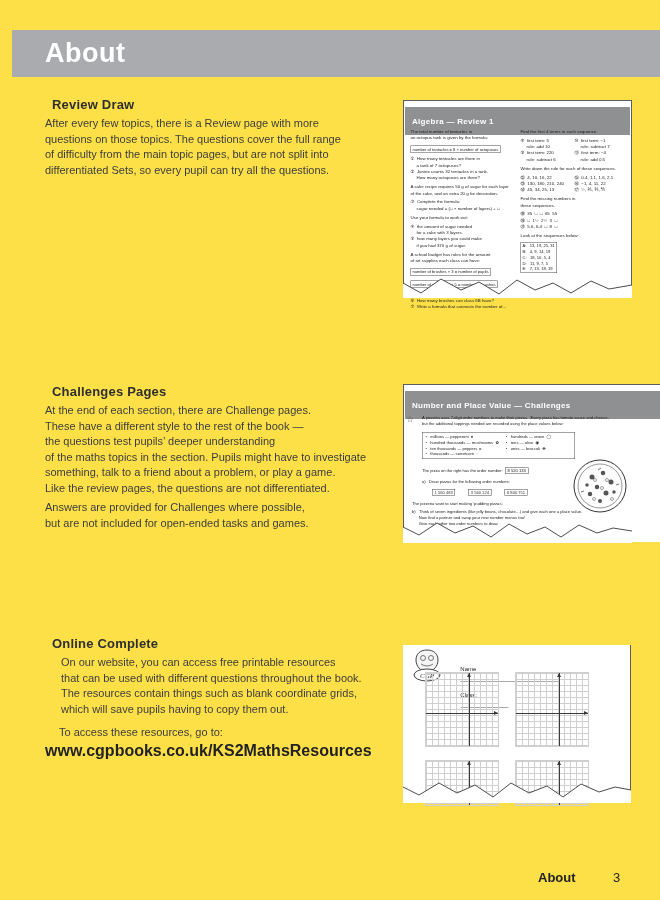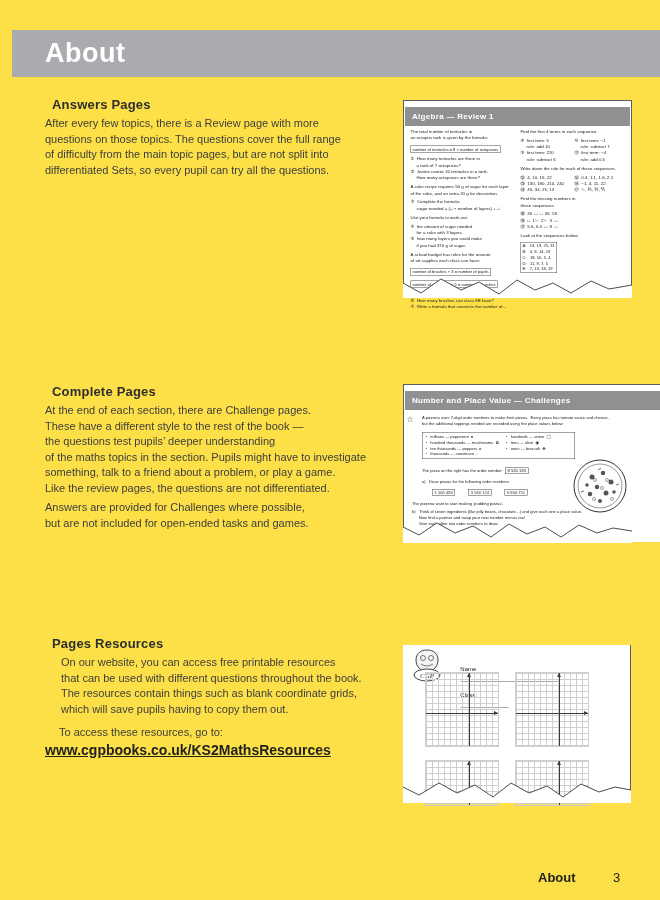--- a/index.html
+++ b/index.html
@@ -9,27 +9,27 @@
   
   .header-bar{position:absolute;left:12px;top:30px;width:648px;height:47px;
               background:#a9abae;display:flex;align-items:center;}
   .header-title{color:#ffffff;font-size:27px;font-weight:bold;letter-spacing:.5px;padding-left:33px;}
 
   
   .sec-heading{position:absolute;font-size:13px;font-weight:bold;color:#2e2e2e;letter-spacing:.2px;}
   .body-text{position:absolute;font-size:11px;line-height:15.5px;color:#3d3d3d;
              white-space:pre-line;letter-spacing:0;}
   .cta{position:absolute;font-size:11px;color:#3d3d3d;}
-  .url{position:absolute;font-size:14px;font-weight:bold;color:#222;text-decoration:underline;}
+  .url{position:absolute;font-size:16px;font-weight:bold;color:#222;}
 
   
   .thumb{position:absolute;background:#fff;}
   .thumb.bordered{border:1px solid #5d5d5d;border-bottom:none;}
   .thumb3{border-right:1px solid #5d5d5d;}
-  .band{position:absolute;left:1px;right:1px;top:6px;height:19px;background:#8e9092;
+  .band{position:absolute;left:1px;right:1px;top:6px;height:28px;background:#8e9092;
         display:flex;align-items:center;}
   .band span{color:#fff;font-weight:bold;font-size:8px;letter-spacing:.3px;padding-left:7px;white-space:nowrap;}
   .shrink{position:absolute;left:0;width:200%;transform:scale(.5);transform-origin:0 0;}
   .t-xs{font-size:8.8px;line-height:1.45;color:#1c1c1c;white-space:pre-wrap;margin:0 0 5px 0;}
   .t-xxs{font-size:8.2px;line-height:1.4;color:#1c1c1c;white-space:pre-wrap;margin:0;}
   .tbox{border:1px solid #4a4a4a;padding:1px 3px;display:inline-block;margin:2px 0 5px 0;}
   .cols{display:flex;gap:14px;padding:0 13px;}
   .cols>div{width:206px;}
   .two-col{display:flex;gap:10px;}
   .two-col>p{width:98px;}
@@ -63,21 +63,21 @@
 </style>
 </head>
 <body>
 
 <div class="page">
 
   <div class="header-bar">
     <span class="header-title">About</span>
   </div>
 
-  <div class="sec-heading" style="left:52px;top:97px;">Answers Pages</div>
+  <div class="sec-heading" style="left:52px;top:97px;">Review Draw</div>
   <div class="body-text" style="left:45px;top:116px;width:350px;">After every few topics, there is a Review page with more
 questions on those topics.  The questions cover the full range
 of difficulty from the main topic pages, but are not split into
 differentiated Sets, so every pupil can try all the questions.</div>
 
   <div class="thumb bordered" style="left:403px;top:100px;width:227px;height:196px;">
     <div class="band">
       <span>Algebra — Review 1</span>
     </div>
     <div class="shrink" style="top:27px;">
@@ -140,21 +140,21 @@
 E:   7, 13, 18, 19</span>
         </div>
       </div>
     </div>
     <svg class="tear" style="left:-1px;bottom:-1px;width:229px;height:24px;" viewBox="0 0 229 24" preserveAspectRatio="none">
       <polygon points="0,9 18,19 38,5 58,16 76,8 96,20 114,6 132,16 150,9 168,19 188,7 206,15 229,11 229,24 0,24"></polygon>
       <polyline points="0,9 18,19 38,5 58,16 76,8 96,20 114,6 132,16 150,9 168,19 188,7 206,15 229,11"></polyline>
     </svg>
   </div>
 
-  <div class="sec-heading" style="left:52px;top:384px;">Complete Pages</div>
+  <div class="sec-heading" style="left:52px;top:384px;">Challenges Pages</div>
   <div class="body-text" style="left:45px;top:500px;width:355px;">Answers are provided for Challenges where possible,
 but are not included for open-ended tasks and games.</div>
   <div class="body-text" style="left:45px;top:403px;width:355px;">At the end of each section, there are Challenge pages.
 These have a different style to the rest of the book —
 the questions test pupils’ deeper understanding
 of the maths topics in the section.  Pupils might have to investigate
 something, talk to a friend about a problem, or play a game.
 Like the review pages, the questions are not differentiated.</div>
 
   <div class="thumb bordered" style="left:403px;top:384px;width:227px;height:157px;padding-left:44px;">
@@ -207,21 +207,21 @@
       <p class="t-xxs" style="position:absolute;left:16px;top:194px;width:420px;">b)   Think of seven ingredients (like jelly beans, chocolate…) and give each one a place value.
       Now find a partner and swap your new number menus too!
       Give each other two order numbers to draw.</p>
     </div>
     <svg class="tear" style="left:-1px;bottom:-1px;width:229px;height:24px;" viewBox="0 0 229 24" preserveAspectRatio="none">
       <polygon points="0,8 16,16 34,4 52,14 70,7 88,18 106,5 124,15 142,8 158,18 176,6 194,14 210,9 229,12 229,24 0,24"></polygon>
       <polyline points="0,8 16,16 34,4 52,14 70,7 88,18 106,5 124,15 142,8 158,18 176,6 194,14 210,9 229,12"></polyline>
     </svg>
   </div>
 
-  <div class="sec-heading" style="left:52px;top:636px;">Pages Resources</div>
+  <div class="sec-heading" style="left:52px;top:636px;">Online Complete</div>
   <div class="body-text" style="left:45px;top:655px;width:355px;margin-left:16px;">On our website, you can access free printable resources
 that can be used with different questions throughout the book.
 The resources contain things such as blank coordinate grids,
 which will save pupils having to copy them out.</div>
   <div class="cta" style="left:59px;top:726px;">To access these resources, go to:</div>
   <div class="url" style="left:45px;top:742px;">www.cgpbooks.co.uk/KS2MathsResources</div>
 
   <div class="thumb thumb3" style="left:403px;top:645px;width:227px;height:158px;">
 
     <svg style="position:absolute;left:6px;top:2px;" width="36" height="38" viewBox="0 0 36 38">

